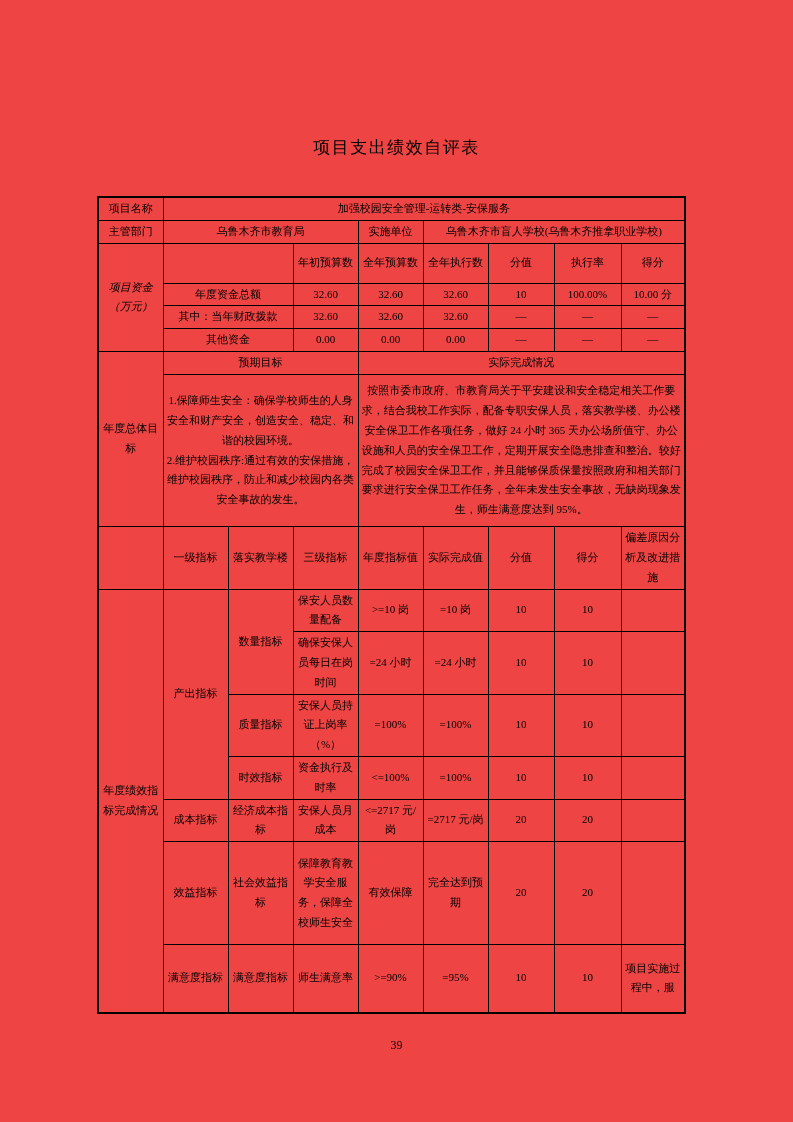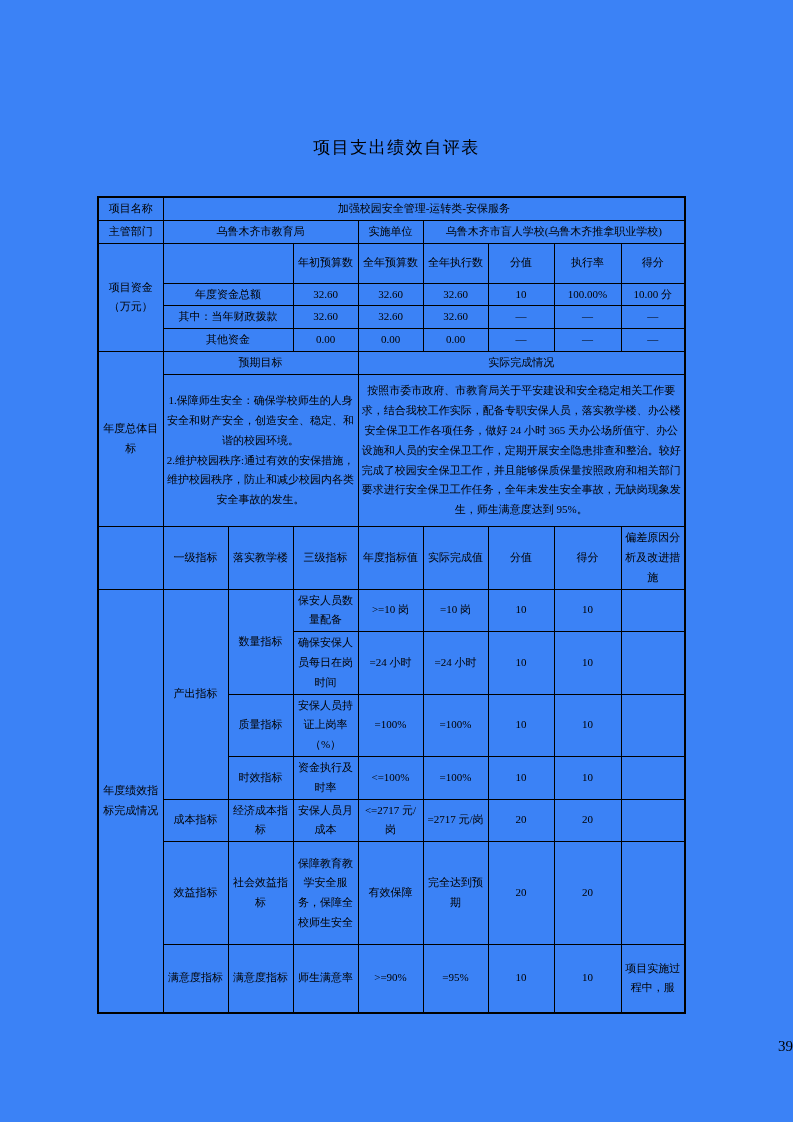--- a/index.html
+++ b/index.html
@@ -1,20 +1,20 @@
 <!DOCTYPE html>
 <html><head>
 <meta charset="utf-8">
 <style>
   html,body { margin:0; padding:0; background:#e8e8e8; }
   .page {
     position:relative;
     width:793px; height:1122px;
     margin:0 auto;
-    background:#3b82f6;
+    background:#ef4444;
     font-family:"Liberation Serif","DejaVu Serif",serif;
     color:#000;
     overflow:hidden;
   }
   .doc-title {
     position:absolute; top:136px; left:0; width:100%;
     text-align:center; font-size:17px; letter-spacing:1.5px;
   }
   .doc-subtitle {
     position:absolute; top:160px; left:0; width:100%;
@@ -31,32 +31,32 @@
     border:1px solid #000;
     font-size:11px;
     line-height:1.8;
     text-align:center;
     vertical-align:middle;
     padding:1px 3px;
     overflow:hidden;
     word-break:break-all;
   }
   td.bt { border-top:2px solid #000; }
-  td.pre { white-space:pre-line; }
+  td.pre { white-space:pre-line;font-style:italic; }
   td.goal-text {
     text-align:justify;
     padding:4px 9px;
     line-height:21.7px;
     white-space:pre-line;
     vertical-align:middle;
   }
   td.dev-cell { text-align:left; padding:2px 6px; line-height:1.9; }
   .page-number {
     position:absolute; top:1038px; left:0; width:100%;
-    text-align:right; font-size:15px;
+    text-align:center; font-size:12px;
   }
 </style>
 </head>
 <body>
 
 <div class="page">
 
   <div class="doc-title">项目支出绩效自评表</div>
 
   <table class="main">

